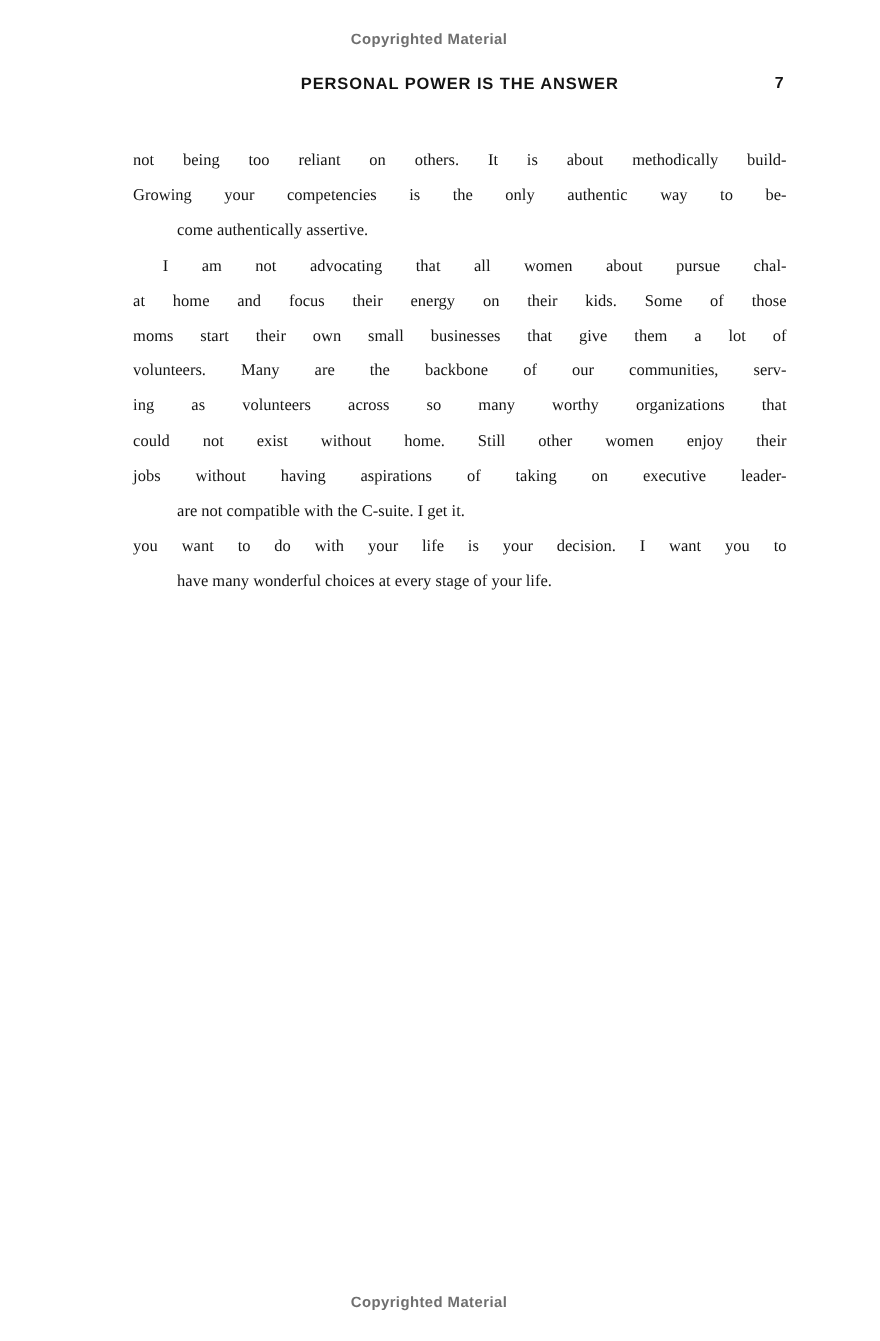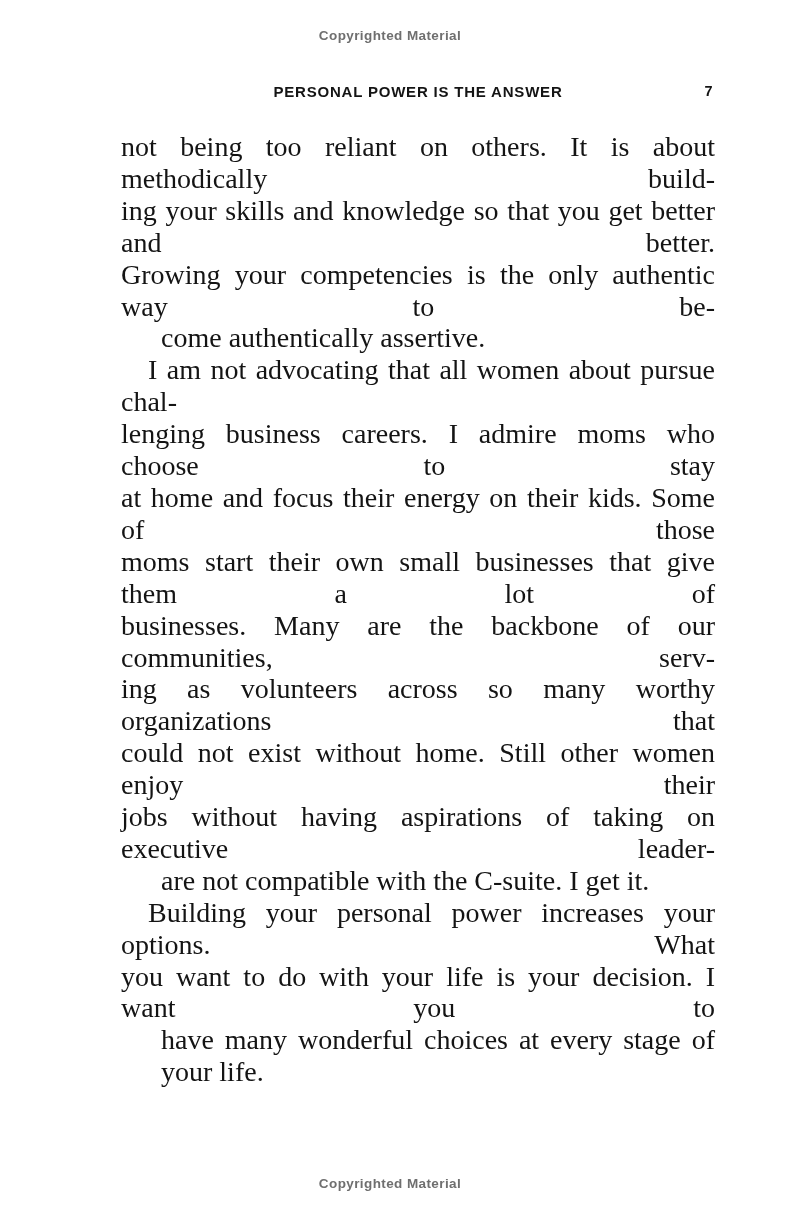--- a/index.html
+++ b/index.html
@@ -22,21 +22,21 @@
     font-weight: 700;
     color: #6f6f6f;
     letter-spacing: 0.4px;
   }
   .notice.top { top: 28px; }
   .notice.bottom { top: 1176px; }
   .header {
     position: absolute;
     left: 121px;
     width: 594px;
-    top: 83px;
+    top: 68px;
     height: 18px;
     font-family: "Liberation Sans", sans-serif;
     font-weight: 700;
     color: #141414;
   }
   .running-head {
     display: block;
     width: 100%;
     text-align: center;
     font-size: 15px;
@@ -47,21 +47,21 @@
     right: 2px;
     top: 0;
     font-size: 14.5px;
     letter-spacing: 0.5px;
   }
   .body-text {
     position: absolute;
     left: 121px;
     top: 131px;
     width: 594px;
-    font-size: 28px;
+    font-size: 15px;
     line-height: 31.9px;
     color: #141414;
   }
   .paragraph { margin: 0; }
   .line {
     text-align: justify;
     text-align-last: justify;
     white-space: normal;
   }
   .line.last { text-align-last: left; margin-left: 40px; }
@@ -82,37 +82,34 @@
   <div class="notice top">Copyrighted Material</div>
 
   <div class="header">
     <span class="running-head">PERSONAL POWER IS THE ANSWER</span>
     <span class="page-number">7</span>
   </div>
 
   <div class="body-text">
       <div class="paragraph">
         <div class="line">not being too reliant on others. It is about methodically build-</div>
-        <div class="line">ing your skills and knowledge so that you get better and better.</div>
         <div class="line">Growing your competencies is the only authentic way to be-</div>
         <div class="line last">come authentically assertive.</div>
       </div>
       <div class="paragraph">
         <div class="line indent">I am not advocating that all women about pursue chal-</div>
-        <div class="line">lenging business careers. I admire moms who choose to stay</div>
         <div class="line">at home and focus their energy on their kids. Some of those</div>
         <div class="line">moms start their own small businesses that give them a lot of</div>
-        <div class="line">businesses. Many are the backbone of our communities, serv-</div>
+        <div class="line">volunteers. Many are the backbone of our communities, serv-</div>
         <div class="line">ing as volunteers across so many worthy organizations that</div>
         <div class="line">could not exist without home. Still other women enjoy their</div>
         <div class="line">jobs without having aspirations of taking on executive leader-</div>
         <div class="line last">are not compatible with the C-suite. I get it.</div>
       </div>
       <div class="paragraph">
-        <div class="line indent">Building your personal power increases your options. What</div>
         <div class="line">you want to do with your life is your decision. I want you to</div>
         <div class="line last">have many wonderful choices at every stage of your life.</div>
       </div>
     </div>
 
   <div class="notice bottom">Copyrighted Material</div>
 
   <div class="page-edge"></div>
 </div>
 

